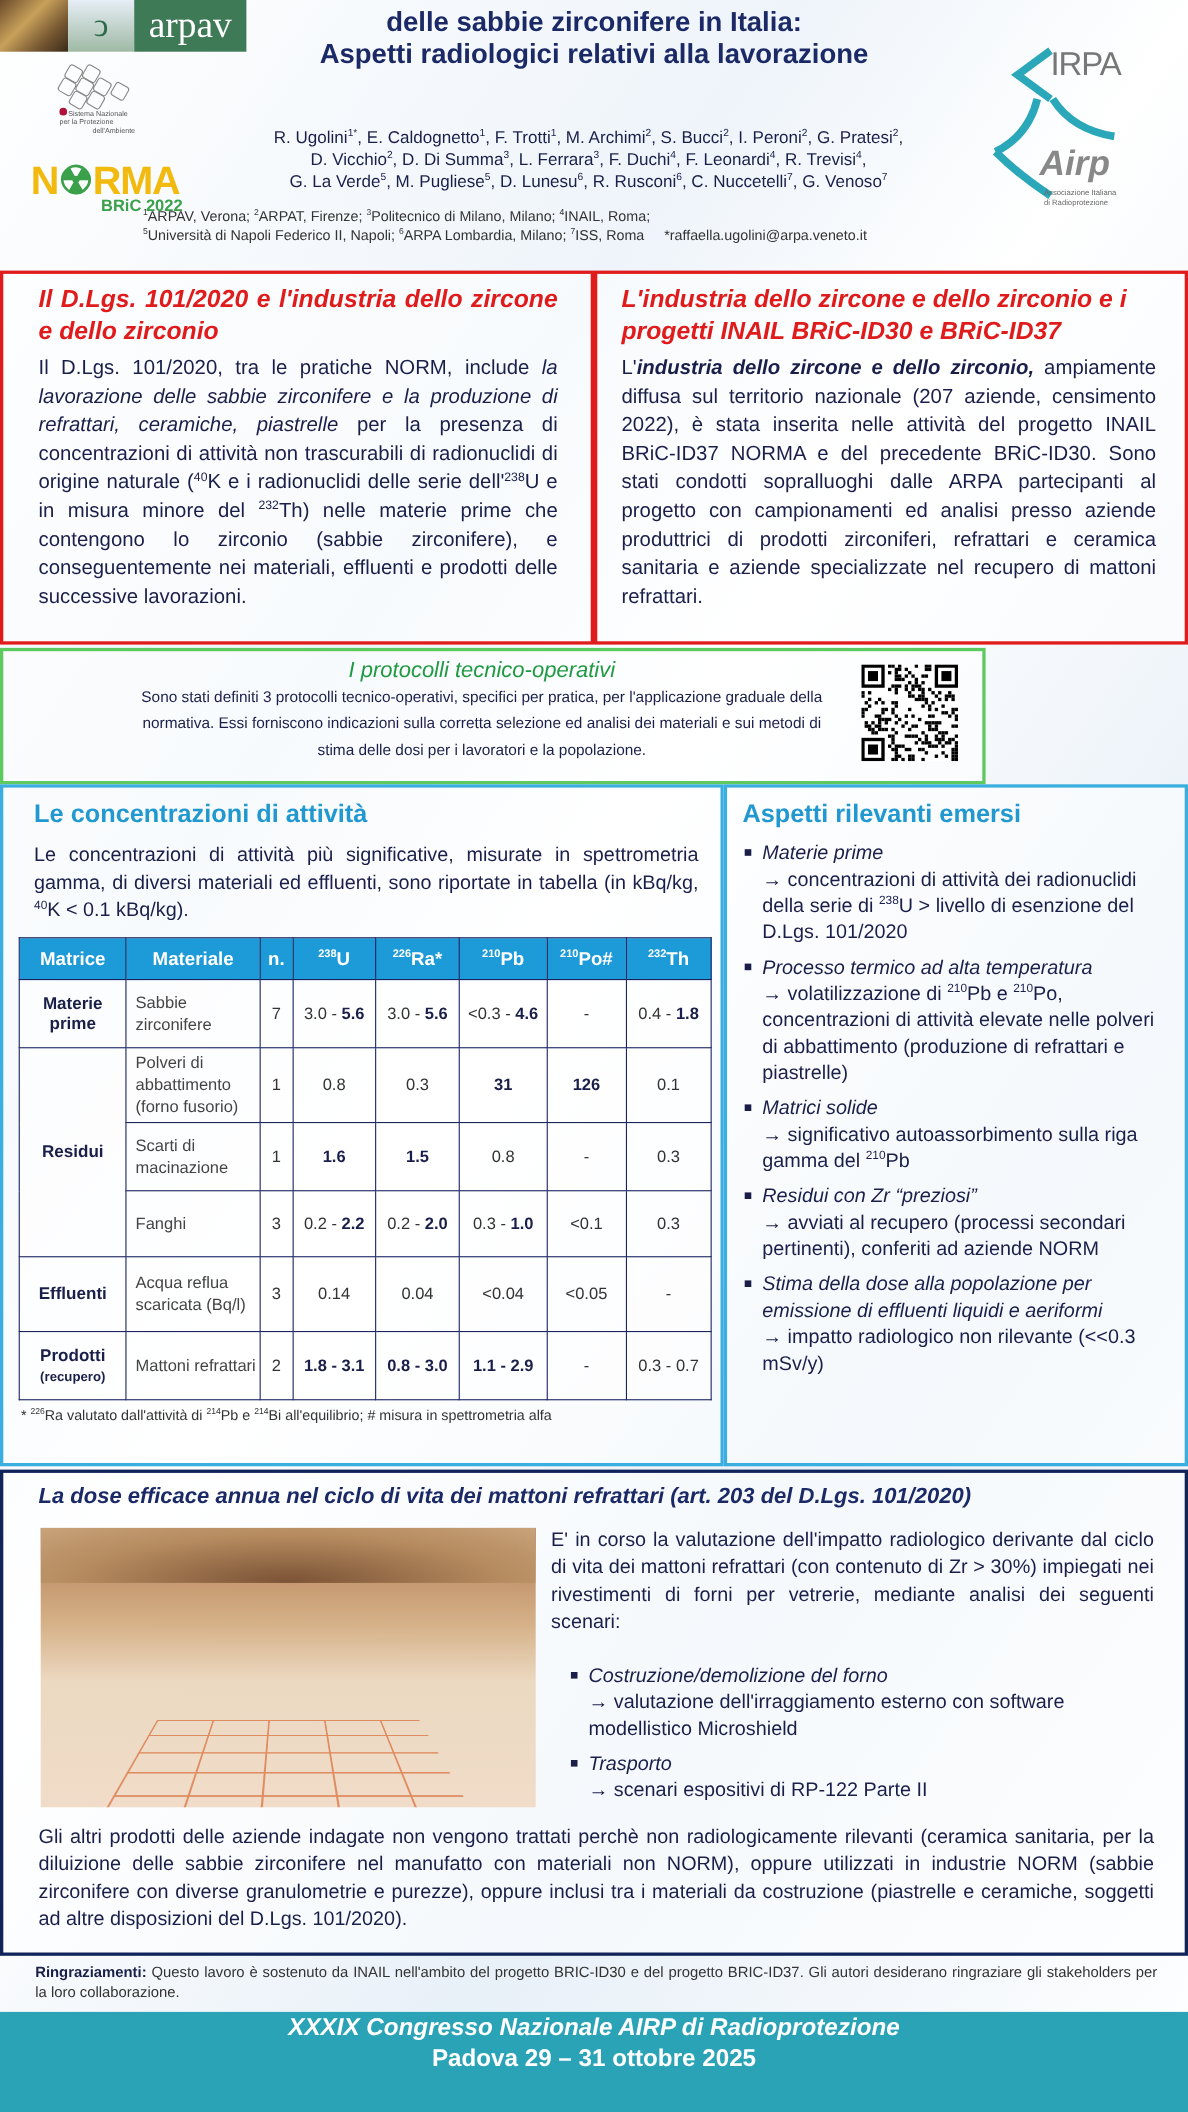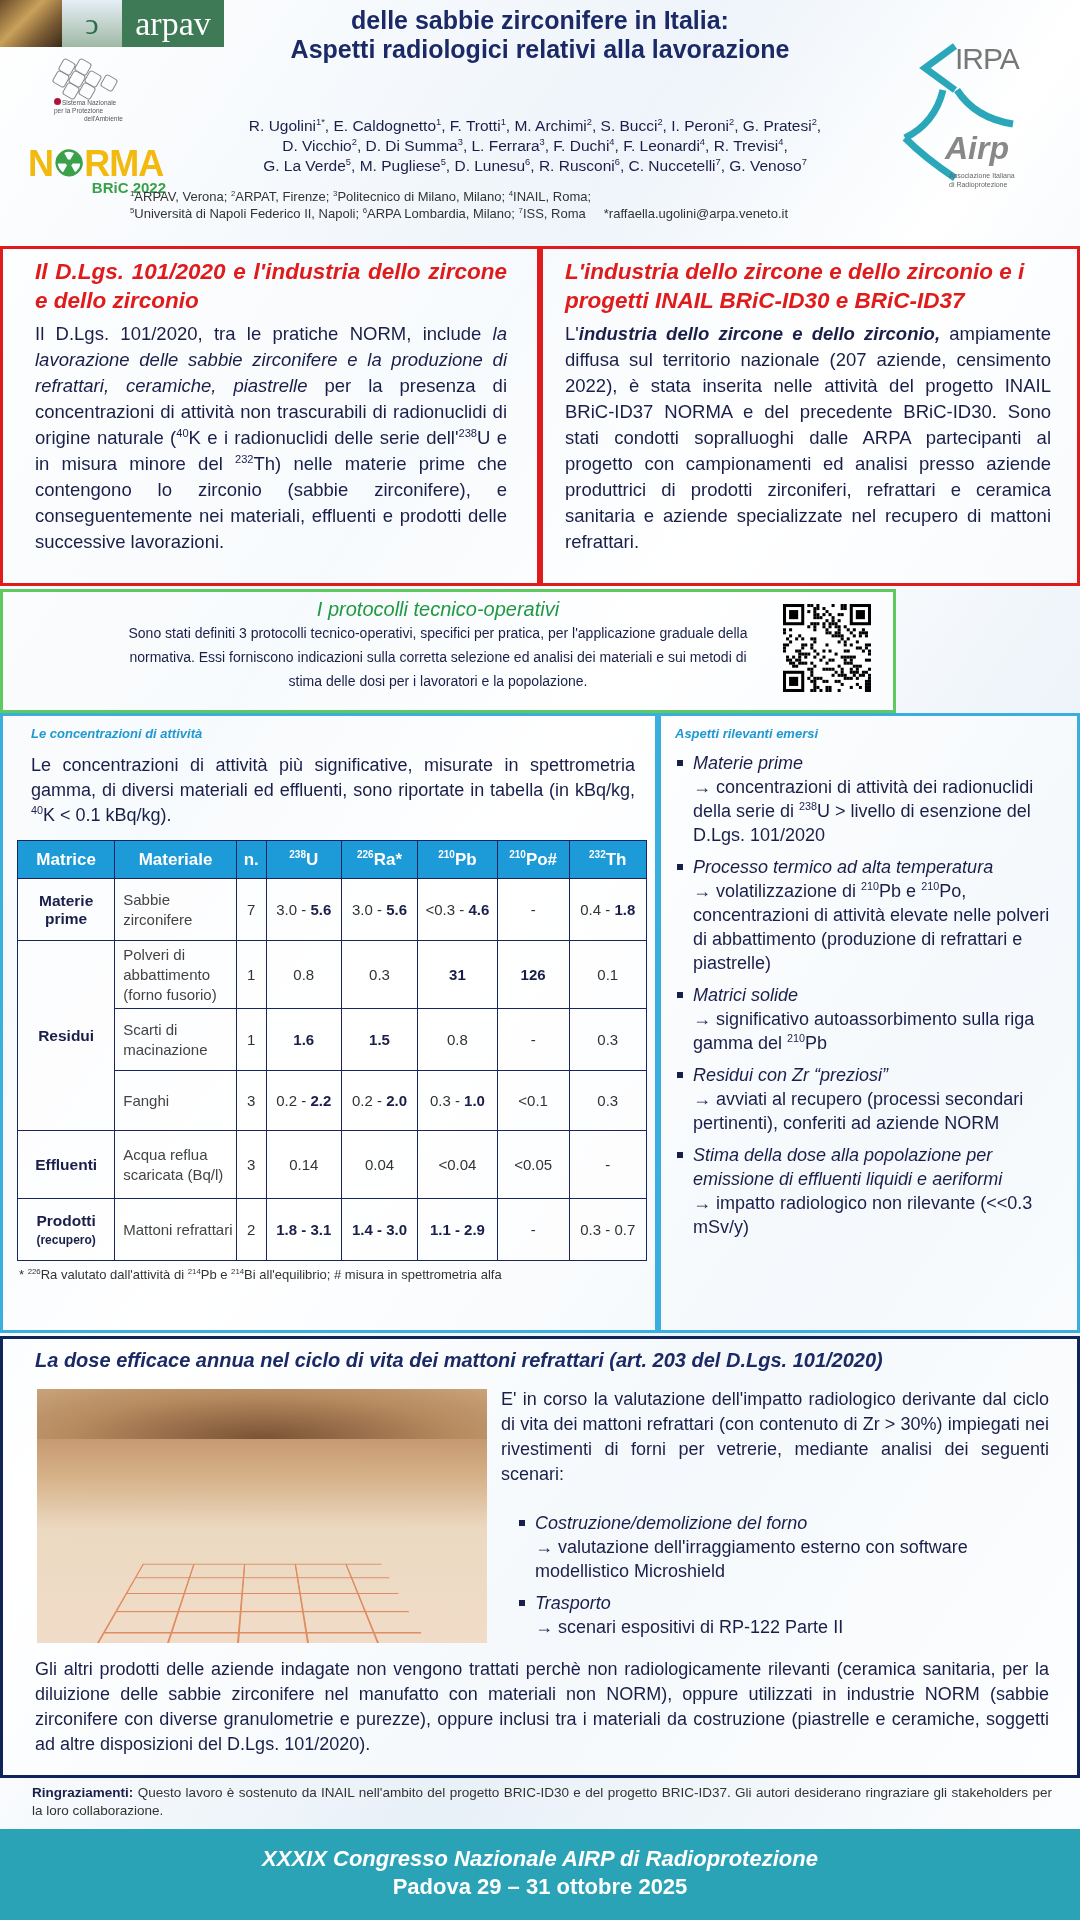--- a/index.html
+++ b/index.html
@@ -37,21 +37,21 @@
 
   
   .box { position: absolute; background: rgba(255,255,255,0.55); }
   .box-red { border: 3px solid #e01b1b; }
   .box-green { border: 3px solid #5ec95e; }
   .box-blue { border: 3px solid #3aaede; }
   .box-navy { border: 3px solid #10245a; }
 
   .h-red { color: #e01b1b; font-style: italic; font-weight: bold; font-size: 22.5px; line-height: 29px; }
   .h-green { color: #1f9a43; font-style: italic; font-size: 20px; text-align: center; }
-  .h-blue { color: #2199d0; font-style: italic; font-weight: bold; font-size: 13px; }
+  .h-blue { color: #2199d0; font-weight: bold; font-size: 23px; }
   .h-navy { color: #1b2a66; font-style: italic; font-weight: bold; font-size: 20px; }
   .body-text { font-size: 18.5px; line-height: 26px; text-align: justify; color: #1a1f4a; }
 
   #box1 { left: 0; top: 246px; width: 540px; height: 340px; padding: 8px 30px 0 32px; }
   #box2 { left: 540px; top: 246px; width: 540px; height: 340px; padding: 8px 26px 0 22px; }
   #box1 .body-text, #box2 .body-text { margin-top: 6px; }
   #box3 { left: 0; top: 589px; width: 896px; height: 124px; padding: 6px 140px 0 120px; }
   #box3 .body-text { text-align: center; font-size: 14px; line-height: 24px; }
   .qr { position: absolute; right: 22px; top: 12px; width: 88px; height: 88px; }
 
@@ -85,21 +85,21 @@
   .dose-text { position: absolute; left: 498px; top: 48px; width: 548px; }
   .dose-text .body-text { font-size: 18px; line-height: 25px; }
   ul.scen { list-style: none; margin-top: 24px; margin-left: 18px; }
   ul.scen li { position: relative; padding-left: 16px; font-size: 18px; line-height: 24px; margin-bottom: 8px; }
   ul.scen li::before { content: ""; position: absolute; left: 0; top: 9px; width: 6px; height: 6px; background: #1a1f4a; }
   ul.scen li .lbl { font-style: italic; display: block; }
   .dose-bottom { position: absolute; left: 32px; top: 318px; width: 1014px; font-size: 18px; line-height: 25px; text-align: justify; }
 
   .ack { position: absolute; left: 32px; top: 1784px; width: 1020px; font-size: 13.5px; line-height: 18px; color: #333; text-align: justify; }
   .ack b { color: #1a1f4a; }
-  .footer { position: absolute; left: 0; top: 1829px; width: 1080px; height: 91px; background: #2ba3b6; color: #fff; text-align: center; font-weight: bold; font-size: 22px; line-height: 28px; padding-top: 16px; }
+  .footer { position: absolute; left: 0; top: 1829px; width: 1080px; height: 91px; background: #2ba3b6; color: #fff; text-align: center; font-weight: bold; font-size: 22px; line-height: 28px; }
   .footer .l1 { font-style: italic; }
 </style>
 </head>
 <body>
 
 <div class="header">
   <div class="logo-arpav">
     <div class="lion"></div>
     <div class="mark">ↄ</div>
     <div class="name">arpav</div>
@@ -466,21 +466,21 @@
           <td style="height: 68px;">0.04</td>
           <td style="height: 68px;">&lt;0.04</td>
           <td style="height: 68px;">&lt;0.05</td>
           <td style="height: 68px;">-</td>
         </tr>
         <tr>
           <td class="matrice" rowspan="1" style="height: 62px;">Prodotti<br><small>(recupero)</small></td>
           <td class="mat" style="height: 62px;">Mattoni refrattari</td>
           <td style="height: 62px;">2</td>
           <td style="height: 62px;"><b>1.8 - 3.1</b></td>
-          <td style="height: 62px;"><b>1.4 - 3.0</b></td>
+          <td style="height: 62px;"><b>0.8 - 3.0</b></td>
           <td style="height: 62px;"><b>1.1 - 2.9</b></td>
           <td style="height: 62px;">-</td>
           <td style="height: 62px;">0.3 - 0.7</td>
         </tr>
       </tbody>
   </table>
   <div class="footnote"><span>* </span><sup>226</sup><span>Ra valutato dall'attività di </span><sup>214</sup><span>Pb e </span><sup>214</sup><span>Bi all'equilibrio; # misura in spettrometria alfa</span></div>
 </div>
 
 <div class="box box-blue" id="box5">

